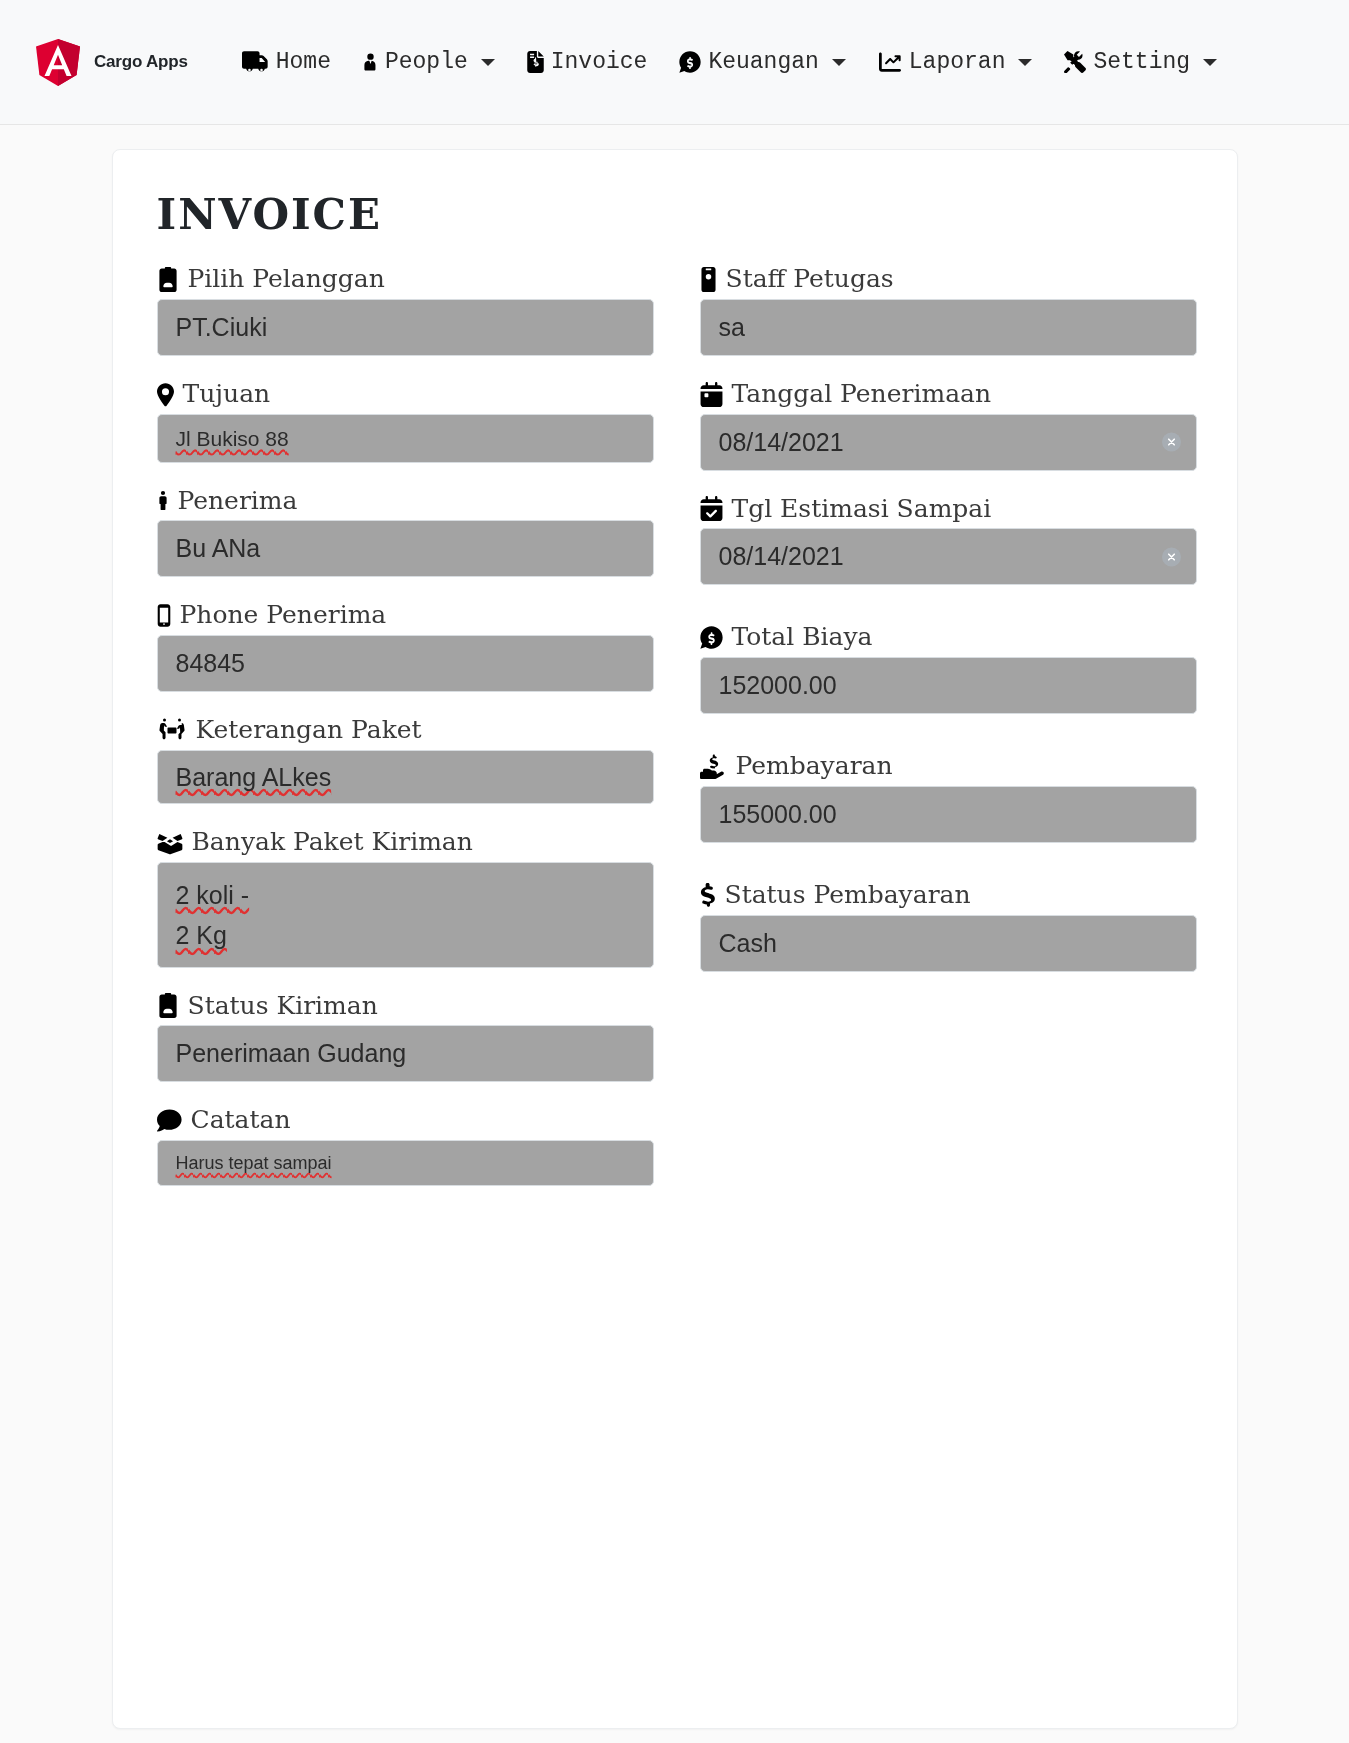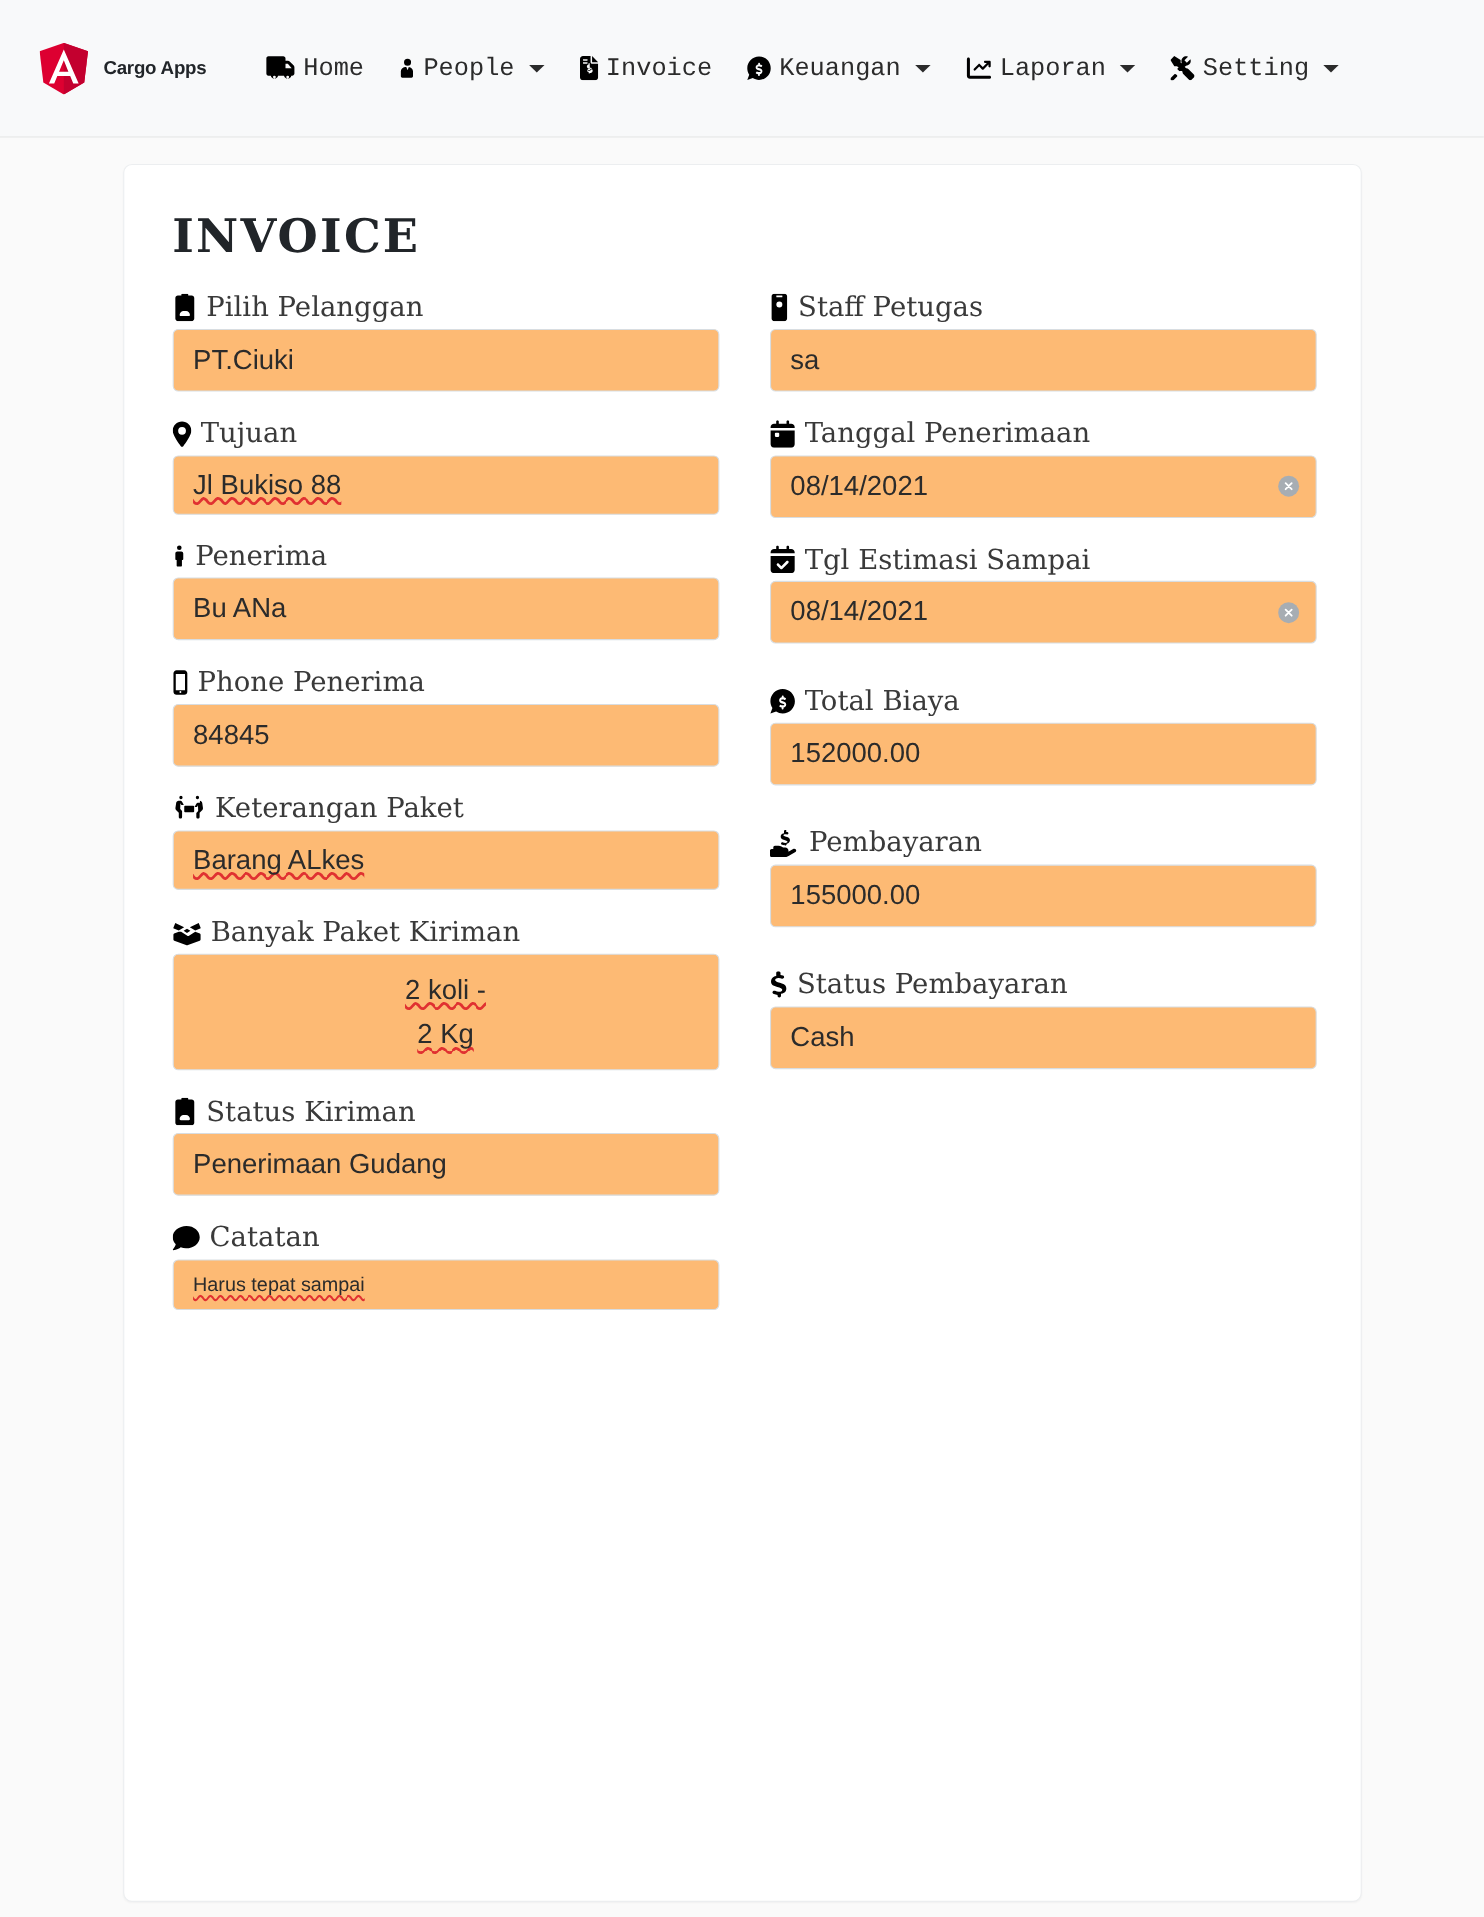--- a/index.html
+++ b/index.html
@@ -96,21 +96,21 @@
     color: #3a3a3a;
     margin-bottom: 5px;
     line-height: 1.15;
   }
   .label .ico { display: inline-flex; align-items: center; color: #000; flex: 0 0 auto; }
 
   .control {
     width: 100%;
     border: 1px solid #d8dde1;
     border-radius: 5px;
-    background: #fdba74;
+    background: #a3a3a3;
     font-family: "Liberation Sans", sans-serif;
     font-size: 25px;
     color: #2b2b2b;
     padding: 11px 18px;
     outline: none;
     display: block;
   }
   input.control { height: 57px; line-height: 34px; }
 
   
@@ -255,21 +255,21 @@
 
         <div class="field">
           <label class="label">
             <span class="ico">
               <svg width="17" height="25" viewBox="0 0 384 512" fill="currentColor">
                   <path d="M192 0C86 0 0 86 0 192c0 87 123 258 167 316 12 16 38 16 50 0 44-58 167-229 167-316C384 86 298 0 192 0zm0 272a80 80 0 1 1 0-160 80 80 0 1 1 0 160z"></path>
                 </svg>
             </span>
             <span>Tujuan</span>
           </label>
-          <div class="control ta-short" style="font-size:25px;padding-top:12px;">
+          <div class="control ta-short" style="font-size:21px;padding-top:12px;">
             <span class="spell">Jl Bukiso 88</span>
           </div>
         </div>
 
         <div class="field">
           <label class="label">
             <span class="ico">
               <svg width="12" height="25" viewBox="0 0 320 512" fill="currentColor">
                   <path d="M160 0a56 56 0 1 1 0 112A56 56 0 1 1 160 0zM112 144h96c26.5 0 48 21.5 48 48v136c0 13.3-10.7 24-24 24h-8v136c0 13.3-10.7 24-24 24h-80c-13.3 0-24-10.7-24-24V352h-8c-13.3 0-24-10.7-24-24V192c0-26.5 21.5-48 48-48z"></path>
                 </svg>
@@ -307,21 +307,21 @@
 
         <div class="field">
           <label class="label">
             <span class="ico">
               <svg width="26" height="25" viewBox="0 0 640 512" fill="currentColor">
                   <path d="M58 48 15 154c-3 8 1 17 9 20l112 42 120-74L58 48zM582 48 384 142l120 74 112-42c8-3 12-12 9-20L582 48zM320 176l-76 47 76 47 76-47-76-47zM136 246L32 285c-10 4-16 14-16 25v106c0 13 8 25 20 29l276 103c5 2 11 2 16 0l276-103c12-4 20-16 20-29V310c0-11-6-21-16-25l-104-39-148 92c-6 4-14 4-20 0l-148-92z"></path>
                 </svg>
             </span>
             <span>Banyak Paket Kiriman</span>
           </label>
-          <div class="control ta-tall" style="font-size:25px;padding-top:12px;line-height:1.62;text-align:center;">
+          <div class="control ta-tall" style="font-size:25px;padding-top:12px;line-height:1.62;">
             <span class="spell" style="white-space:pre-wrap;">2 koli -
 2 Kg</span>
           </div>
         </div>
 
         <div class="field">
           <label class="label">
             <span class="ico">
               <svg width="22" height="25" viewBox="0 0 384 512" fill="currentColor">
                   <path d="M144 0h96c8.8 0 16 7.2 16 16v16h64c26.5 0 48 21.5 48 48V464c0 26.5-21.5 48-48 48H64c-26.5 0-48-21.5-48-48V80c0-26.5 21.5-48 48-48h64V16c0-8.8 7.2-16 16-16zm48 144a56 56 0 1 1 0 112 56 56 0 1 1 0-112zM96 395c0 11.6 9.4 21 21 21h150c11.6 0 21-9.4 21-21 0-40.3-32.7-73-73-73h-46c-40.3 0-73 32.7-73 73z"></path>

